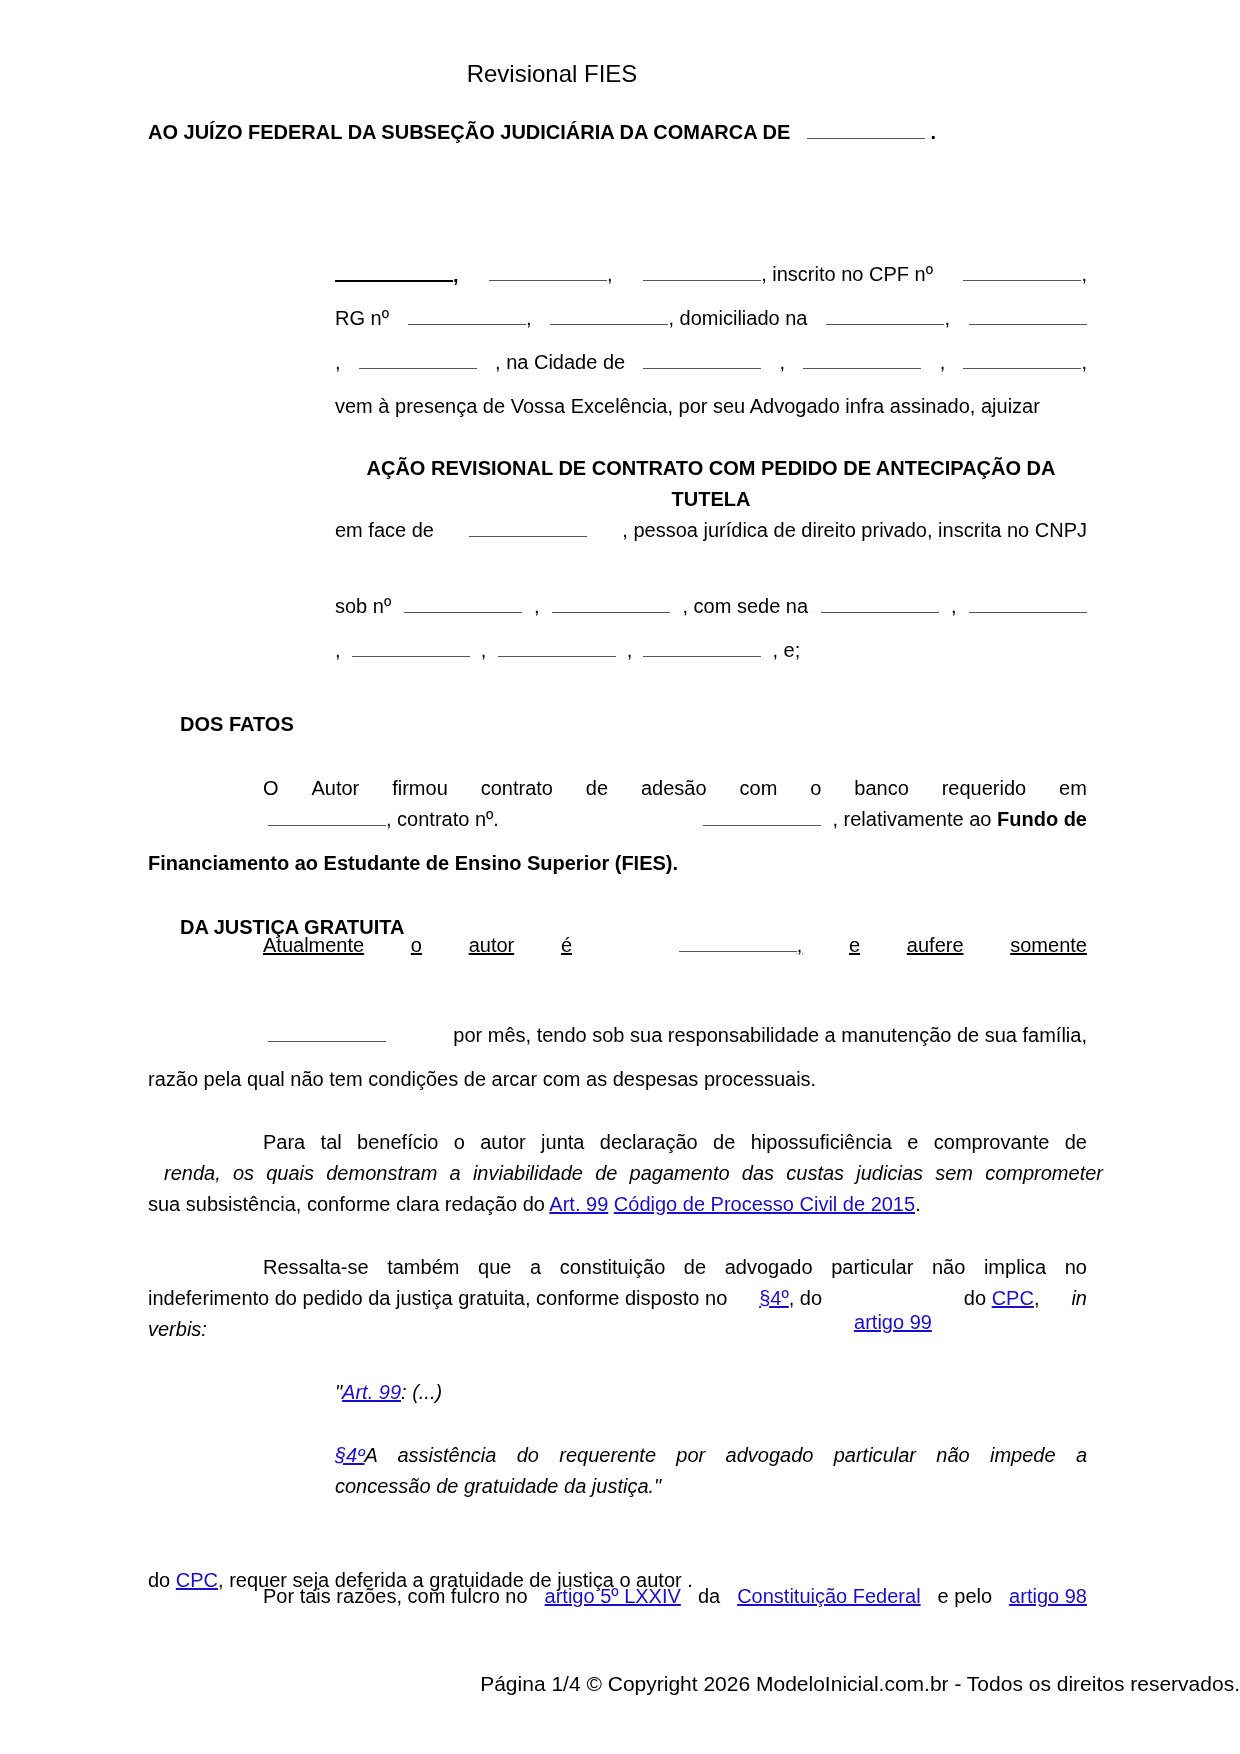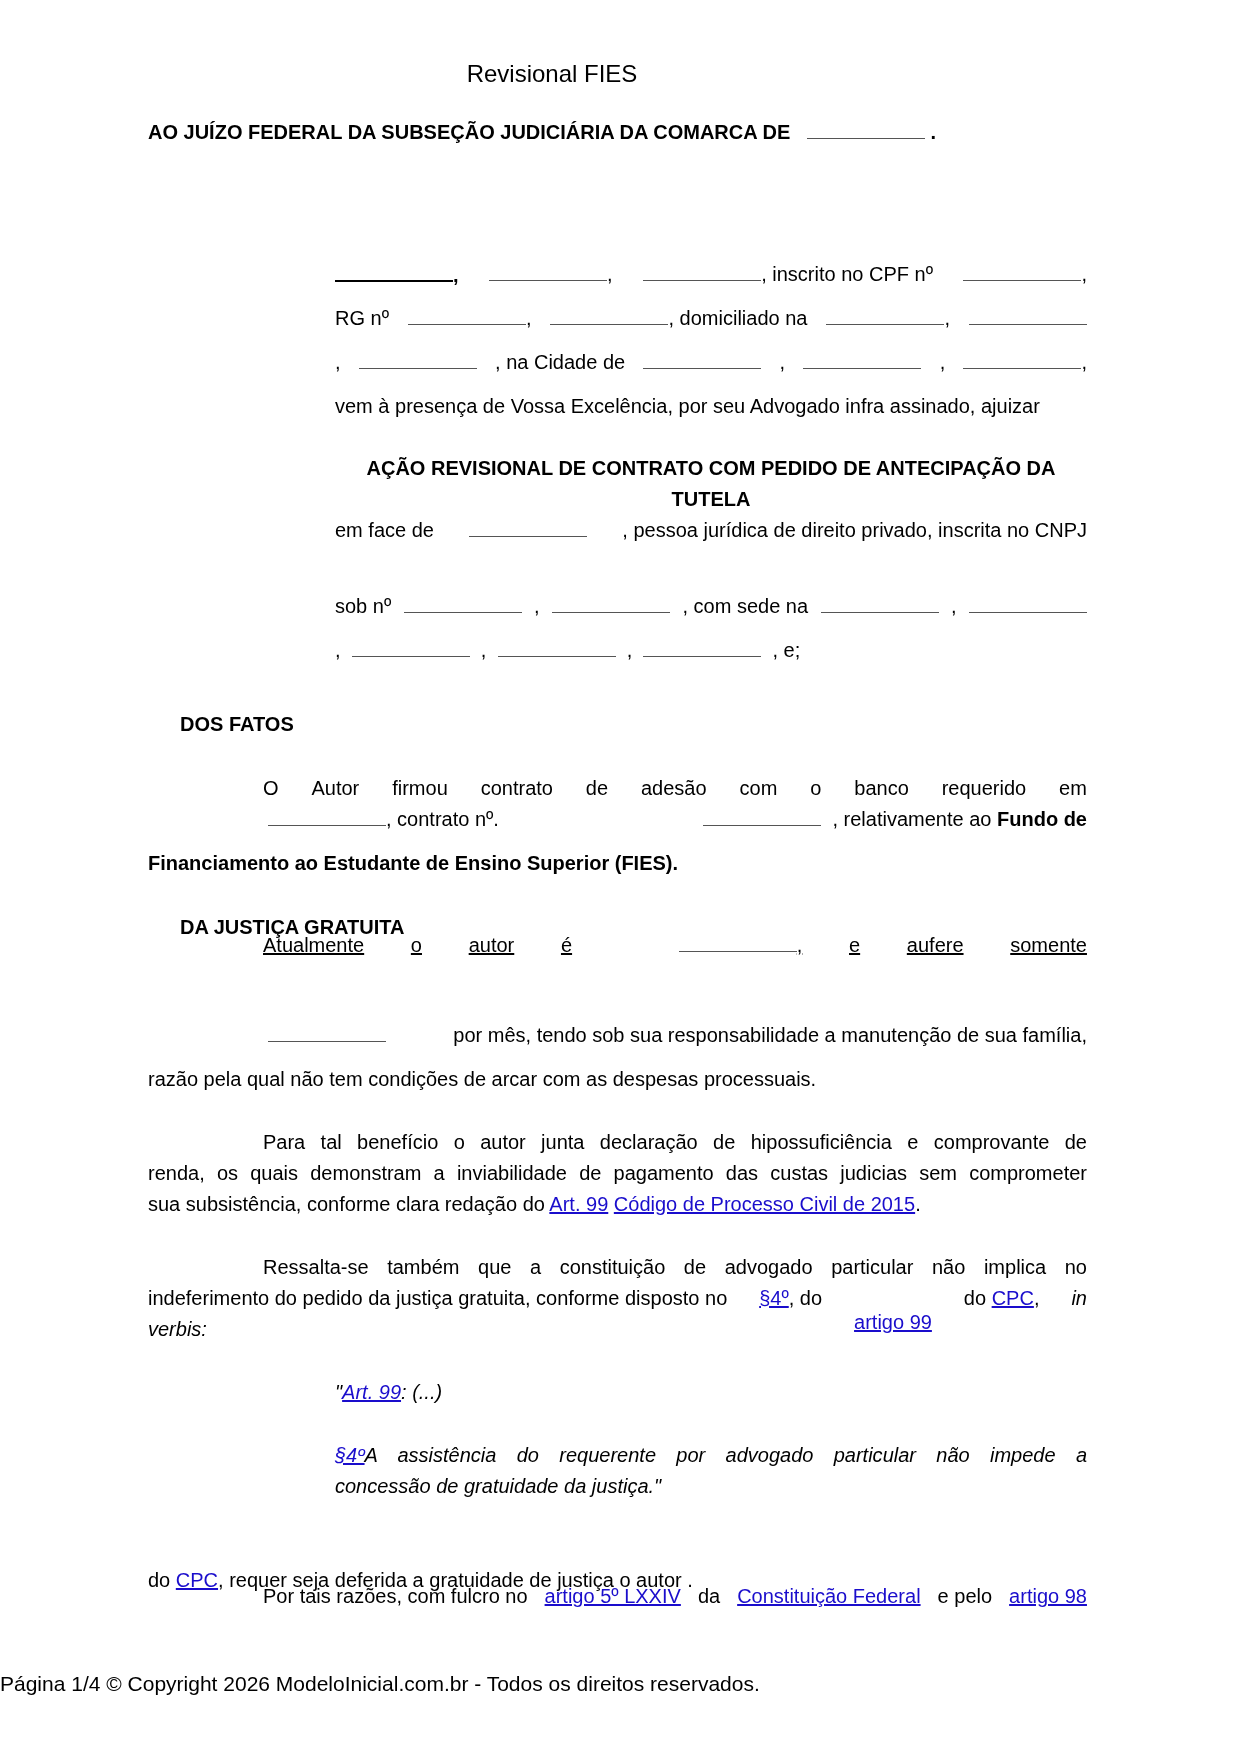--- a/index.html
+++ b/index.html
@@ -10,21 +10,21 @@
   .addressee { top: 120px; left: 148px; font-weight: bold; font-size: 20px; white-space: nowrap; }
   .blank { display: inline-block; width: 118px; border-bottom: 1px solid #555; height: 18px; vertical-align: baseline; }
   .blank.bold { border-bottom: 2px solid #000; }
   .line { position: absolute; white-space: nowrap; font-size: 20px; line-height: 24px; }
   .just { display: flex; justify-content: space-between; }
   .center { text-align: center; }
   .b { font-weight: bold; }
   .i { font-style: italic; }
   a.lnk { color: #1a0dcc; text-decoration: underline; }
   .section-head { position: absolute; left: 148px; font-weight: bold; font-size: 20px; margin-left: 32px; }
-  .footer { top: 1672px; left: 0; width: 1240px; text-align: left; font-size: 21px; }
+  .footer { top: 1672px; left: 0; width: 1240px; text-align: right; font-size: 21px; }
 </style>
 </head>
 <body>
 
 <div class="abs doc-title">Revisional FIES</div>
 
 <div class="abs addressee">
   <span>AO JUÍZO FEDERAL DA SUBSEÇÃO JUDICIÁRIA DA COMARCA DE</span>
   &nbsp;&nbsp;<span class="blank"></span>
   <span>.</span>
@@ -116,21 +116,21 @@
   <span>aufere</span>
   <span>somente</span>
 </div>
 <div class="line" style="top:1023px; left:268px; width:819px; display:flex; justify-content:space-between;gap:16px;">
   <span class="blank"></span>
   <span>por mês, tendo sob sua responsabilidade a manutenção de sua família,</span>
 </div>
 <div class="line" style="top:1067px; left:148px;">razão pela qual não tem condições de arcar com as despesas processuais.</div>
 
 <div class="line" style="top:1130px; left:263px; width:824px; text-align:justify; text-align-last:justify;">Para tal benefício o autor junta declaração de hipossuficiência e comprovante de</div>
-<div class="line" style="top:1161px; left:148px; width:939px; text-align:justify; text-align-last:justify;">renda, os quais demonstram a inviabilidade de pagamento das custas judicias sem comprometer</div>
+<div class="line" style="top:1161px; left:164px; width:939px; text-align:justify; text-align-last:justify;font-style:italic;">renda, os quais demonstram a inviabilidade de pagamento das custas judicias sem comprometer</div>
 <div class="line" style="top:1192px; left:148px;">
   <span>sua subsistência, conforme clara redação do</span>
   <a class="lnk" href="#" style="color: rgb(26, 13, 204);">Art. 99</a>
   <a class="lnk" href="#" style="color: rgb(26, 13, 204);">Código de Processo Civil de 2015</a><span>.</span>
 </div>
 
 <div class="line" style="top:1255px; left:263px; width:824px; text-align:justify; text-align-last:justify;">Ressalta-se também que a constituição de advogado particular não implica no</div>
 <div class="line just" style="top:1286px; left:148px; width:939px;">
   <span>indeferimento do pedido da justiça gratuita, conforme disposto no</span>
   <span><a class="lnk" href="#" style="color: rgb(26, 13, 204);">§4º</a><span>, do</span></span>

